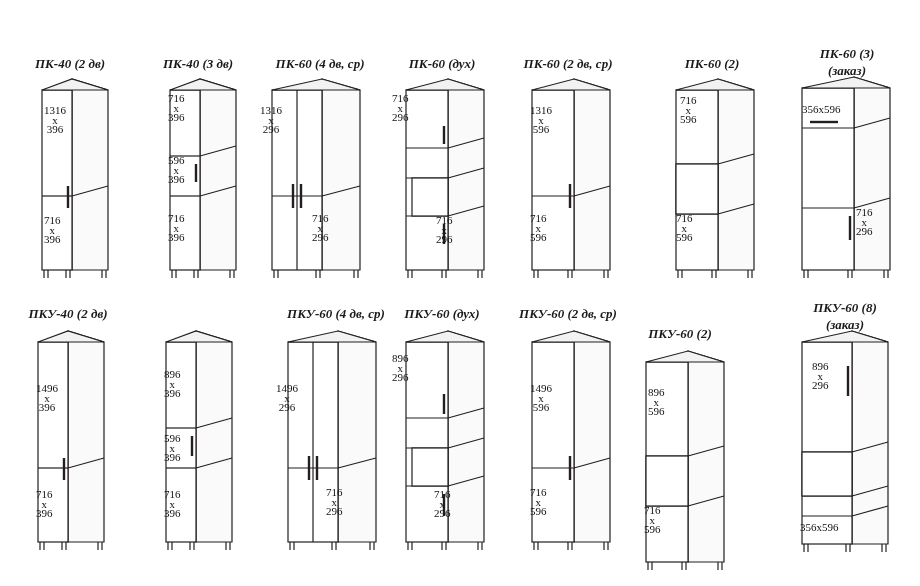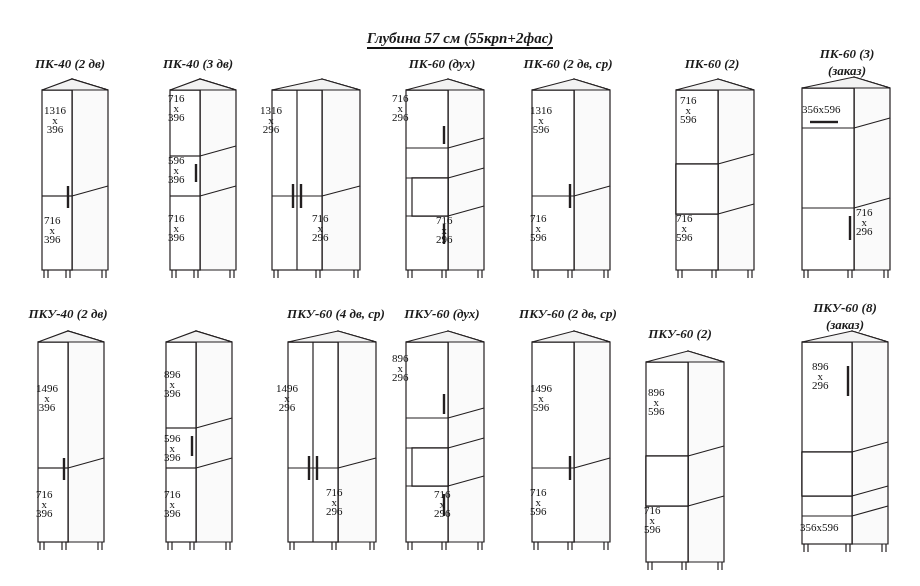--- a/index.html
+++ b/index.html
@@ -80,21 +80,20 @@
     white-space: pre;
     color: #111;
   }
   .dim.one { line-height: 10px; }
 </style>
 </head>
 <body>
 
 <div id="sheet">
 
-  <div class="sub-title"><span class="u">Глубина 57 см (55крп+2фас)</span></div>
 
   <div class="cell" style="left:6px; top:56px; width:128px; height:230px;">
     <div class="cap" style="top:0;">ПК-40 (2 дв)</div>
     <div class="art" style="left:24px; top:22px;">
       <svg width="90" height="210" viewBox="0 0 90 210">
         <g fill="#ffffff" stroke="#231f20" stroke-width="1.2">
           <polygon points="42,1 78,12 78,192 42,192" fill="#fafafa"></polygon>
           <rect x="12" y="12" width="30" height="180"></rect>
           <polygon points="12,12 42,1 78,12" fill="#f2f2f2"></polygon>
           <line x1="12" y1="118" x2="42" y2="118"></line>
@@ -144,20 +143,21 @@
 396</div>
     <div class="dim" style="left:34px; top:100px;">596
 x
 396</div>
     <div class="dim" style="left:34px; top:158px;">716
 x
 396</div>
   </div>
 
   <div class="cell" style="left:250px; top:56px; width:140px; height:230px;">
+    <div class="cap" style="top:0;">ПК-60 (4 дв, ср)</div>
     <div class="art" style="left:14px; top:22px;">
       <svg width="110" height="210" viewBox="0 0 110 210">
         <g fill="#ffffff" stroke="#231f20" stroke-width="1.2">
           <polygon points="58,1 96,12 96,192 58,192" fill="#fafafa"></polygon>
           <rect x="8" y="12" width="50" height="180"></rect>
           <polygon points="8,12 58,1 96,12" fill="#f2f2f2"></polygon>
           <line x1="33" y1="12" x2="33" y2="192"></line>
           <line x1="8" y1="118" x2="58" y2="118"></line>
           <line x1="58" y1="118" x2="96" y2="108"></line>
           <line x1="29" y1="106" x2="29" y2="130" stroke-width="2.4"></line>

